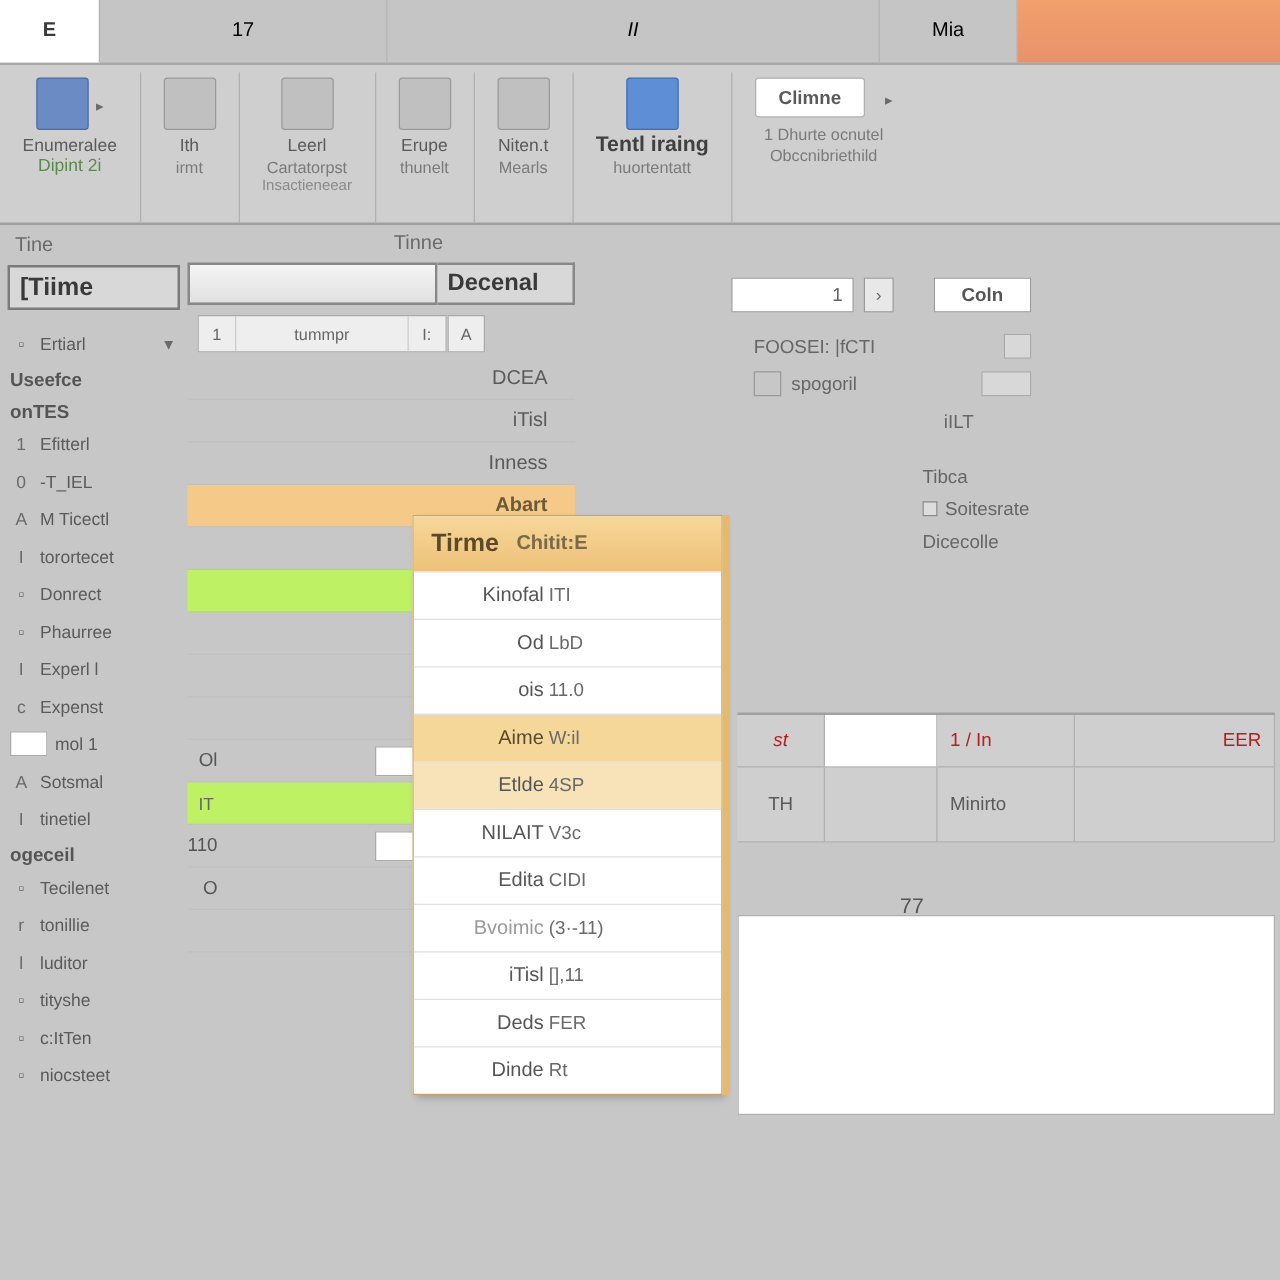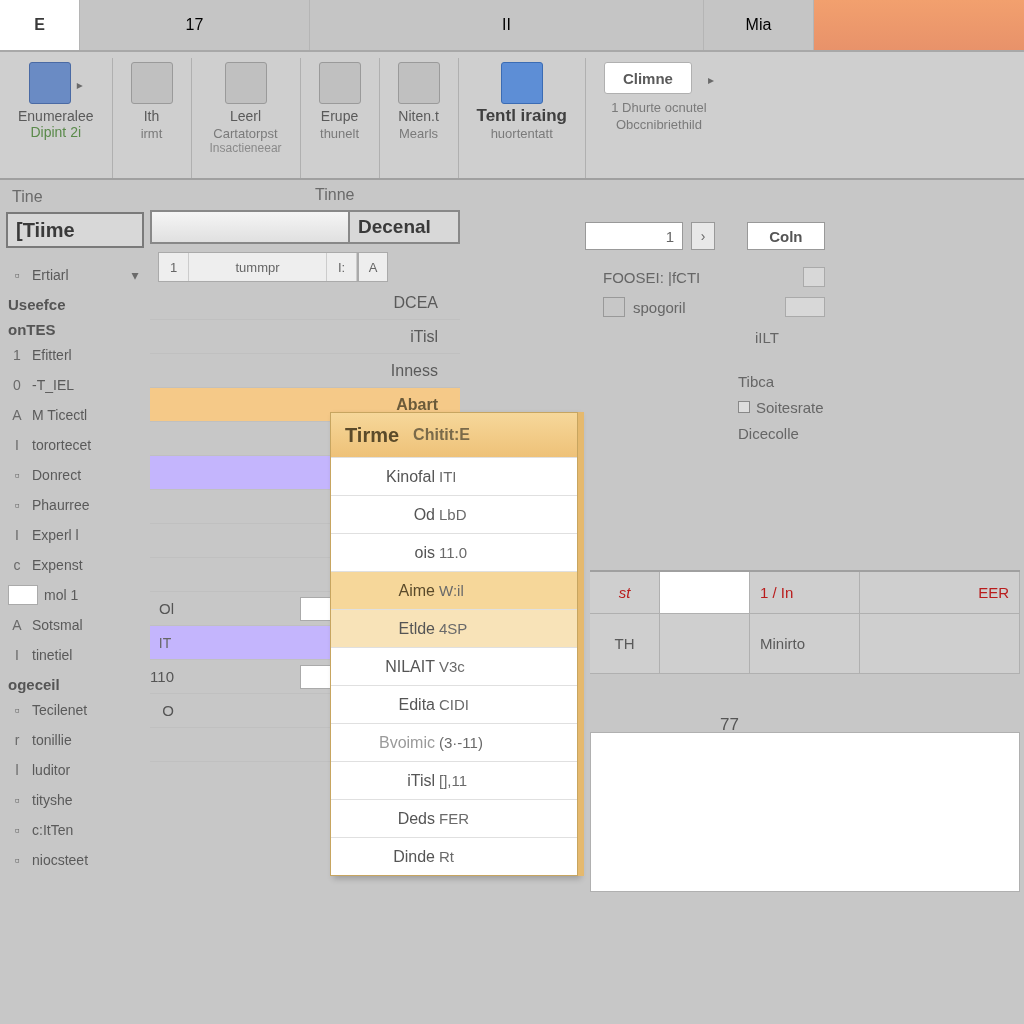--- a/index.html
+++ b/index.html
@@ -4,21 +4,21 @@
 <style>
 * { margin: 0; padding: 0; box-sizing: border-box; font-family: "Segoe UI", Tahoma, sans-serif; }
 html, body { width: 1024px; height: 1024px; overflow: hidden; background: #c5c5c5; }
 
 
 .tabstrip { display: flex; height: 52px; background: #c5c5c5; border-bottom: 2px solid #a8a8a8; }
 .tab { flex: 0 0 auto; padding: 16px 30px; display: flex; align-items: center; justify-content: center;
        font-size: 16px; color: #000000; border-right: 1px solid #b5b5b5; cursor: pointer; }
 .tab.active { background: #ffffff; color: #3a3a3a; font-weight: 600; }
 .tab.narrow { width: 80px; padding: 0; }
-.tab.wide { flex: 1; }
+.tab.wide { flex: 1; font-style: italic; }
 .tab.orange { background: linear-gradient(#f2a06e, #e8926a); border: none; }
 
 
 .ribbon { display: flex; height: 128px; background: #cfcfcf; border-bottom: 2px solid #a0a0a0; padding: 6px 0 0 0; }
 .rgroup { display: flex; flex-direction: column; align-items: center; justify-content: flex-start;
           padding: 4px 18px; border-right: 1px solid #b0b0b0; }
 .rgroup.noborder { border-right: none; }
 .ricon { width: 42px; height: 42px; margin-bottom: 4px; background: #6a8bc4; border: 1px solid #4a6aa4;
          border-radius: 3px; display: flex; align-items: center; justify-content: center; }
 .ricon.gray { background: #c0c0c0; border-color: #9a9a9a; }
@@ -55,21 +55,21 @@
 .mtabbar { display:flex; height: 30px; margin-top: 8px; border: 1px solid #aaa; background: #eee; width: 200px; margin-left: 8px;}
 .mtab { flex:1; display:flex; align-items:center; justify-content:center; font-size:13px; color:#666; border-right:1px solid #ccc;}
 .mtab.a { flex: 0 0 30px; }
 .mcorner { position:absolute; left:208px; top:72px; width:30px; height:30px; border:1px solid #aaa; background:#eee; display:flex; align-items:center; justify-content:center; font-size:13px; color:#666;}
 
 .mlist { margin-top: 4px; }
 .mrow { height: 34px; display:flex; align-items:center; border-bottom: 1px solid #c0c0c0; padding-right: 10px;}
 .mrow .lab { flex:1; text-align:right; font-size: 16px; color:#5a5a5a; padding-right: 12px;}
 .mrow.sel { background: #f5c988; }
 .mrow.sel .lab { color:#6a5a3a; font-weight:600; }
-.mrow.hl { background: #c4b5fd; }
+.mrow.hl { background: #bef264; }
 .mrow .tiny { width: 30px; text-align:center; font-size:14px; color:#666;}
 .mrow.input .fld { width: 150px; height: 24px; margin-left: auto; background:#fff; border:1px solid #aaa; }
 .mrow.input .val { width: 30px; text-align:right; font-size:15px; color:#555; padding-right:6px;}
 
 
 .dropdown { position:absolute; left: 330px; top: 400px; width: 248px; background:#fff;
             border: 1px solid #c7a560; box-shadow: 6px 0 0 #e5b96e, 3px 3px 6px rgba(0,0,0,0.2); z-index: 50;}
 .dd-head { height: 44px; background: linear-gradient(#f6d79a,#eec178); display:flex; align-items:center;
            padding: 0 14px; font-size: 20px; font-weight: 700; color:#5a4a2a; gap: 14px;}
 .dd-head .h2 { font-size: 16px; font-weight: 700; color:#7a6a4a; }

